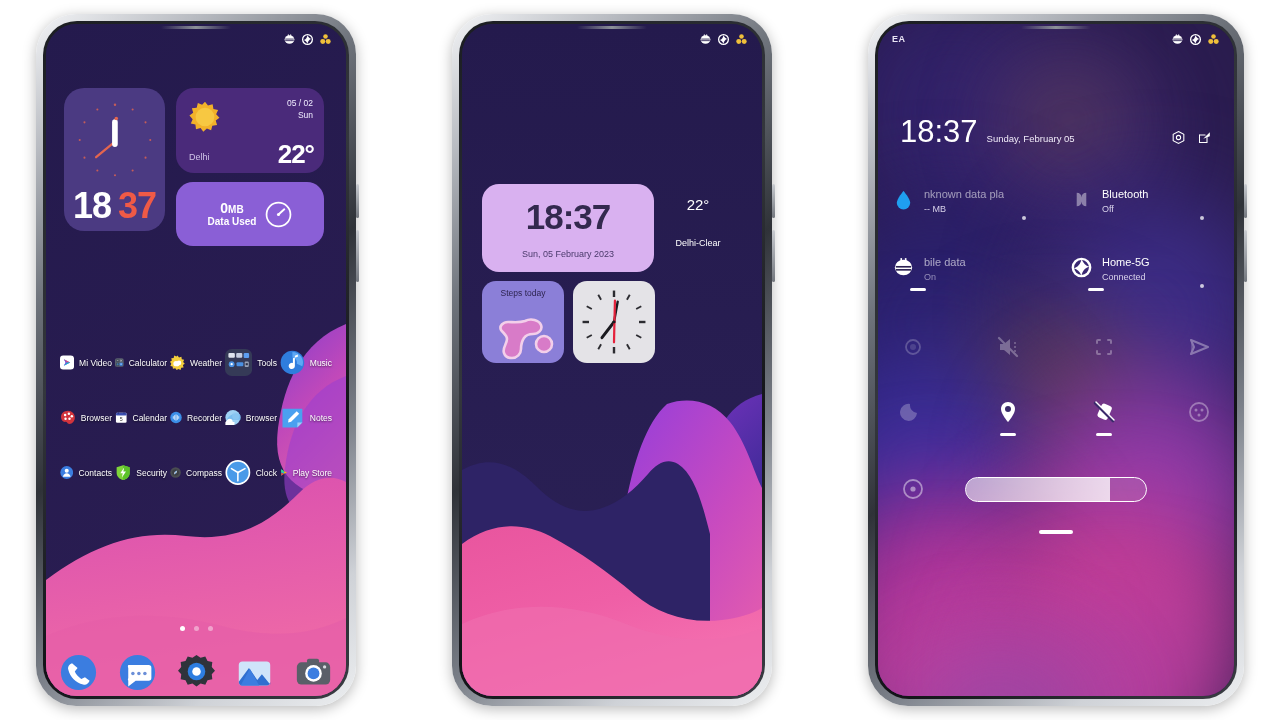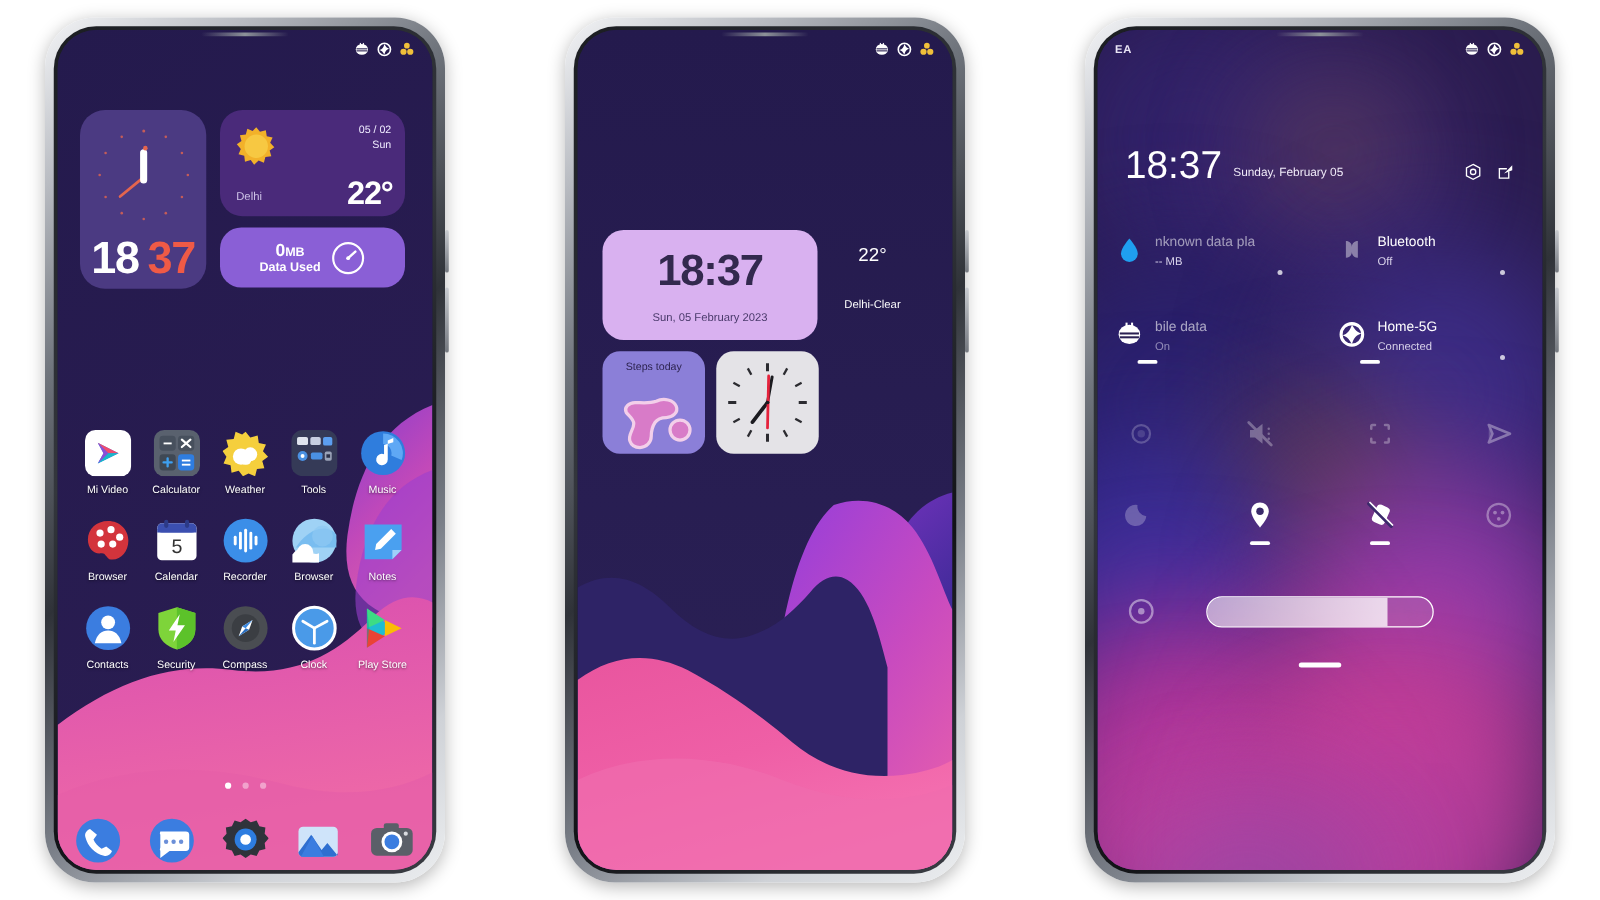--- a/index.html
+++ b/index.html
@@ -95,35 +95,35 @@
   }
   .w-weather .wcity {
     position:absolute; left:13px; bottom:11px;
     color:#cfc4e8; font-size:9px;
   }
   .w-weather .wtemp {
     position:absolute; right:10px; bottom:3px;
     color:#ffffff; font-size:26px; font-weight:bold; letter-spacing:-1px;
   }
   .w-data {
-    height:48px; border-radius:17px; background:#8a5fd6;
+    height:64px; border-radius:17px; background:#8a5fd6;
     display:flex; align-items:center; justify-content:center; gap:9px;
   }
   .w-data .dtxt { text-align:center; color:#fff; line-height:1.2; }
   .w-data .dnum { font-size:14px; font-weight:bold; }
   .w-data .dnum small { font-size:10px; font-weight:bold; }
   .w-data .dlab { font-size:10px; font-weight:bold; }
   .w-data .gauge { width:27px; height:27px; }
 
   .appgrid {
     position:absolute; left:14px; right:14px; top:320px; z-index:10;
     display:flex; flex-direction:column; gap:18px;
   }
   .approw { display:flex; justify-content:space-between; }
-  .app { width:52px; display:flex; flex-direction:column; align-items:center; gap:5px; }
+  .app { width:52px; display:flex; flex-direction:row; align-items:center; gap:5px; }
   .app .ic { width:37px; height:37px; }
   .app .ic svg { width:100%; height:100%; display:block; }
   .app .nm {
     font-size:8.5px; color:#ffffff; text-align:center;
     text-shadow:0 1px 2px rgba(0,0,0,.55); white-space:nowrap;
   }
   .pagedots {
     position:absolute; left:0; right:0; top:602px; z-index:10;
     display:flex; justify-content:center; gap:9px;
   }

